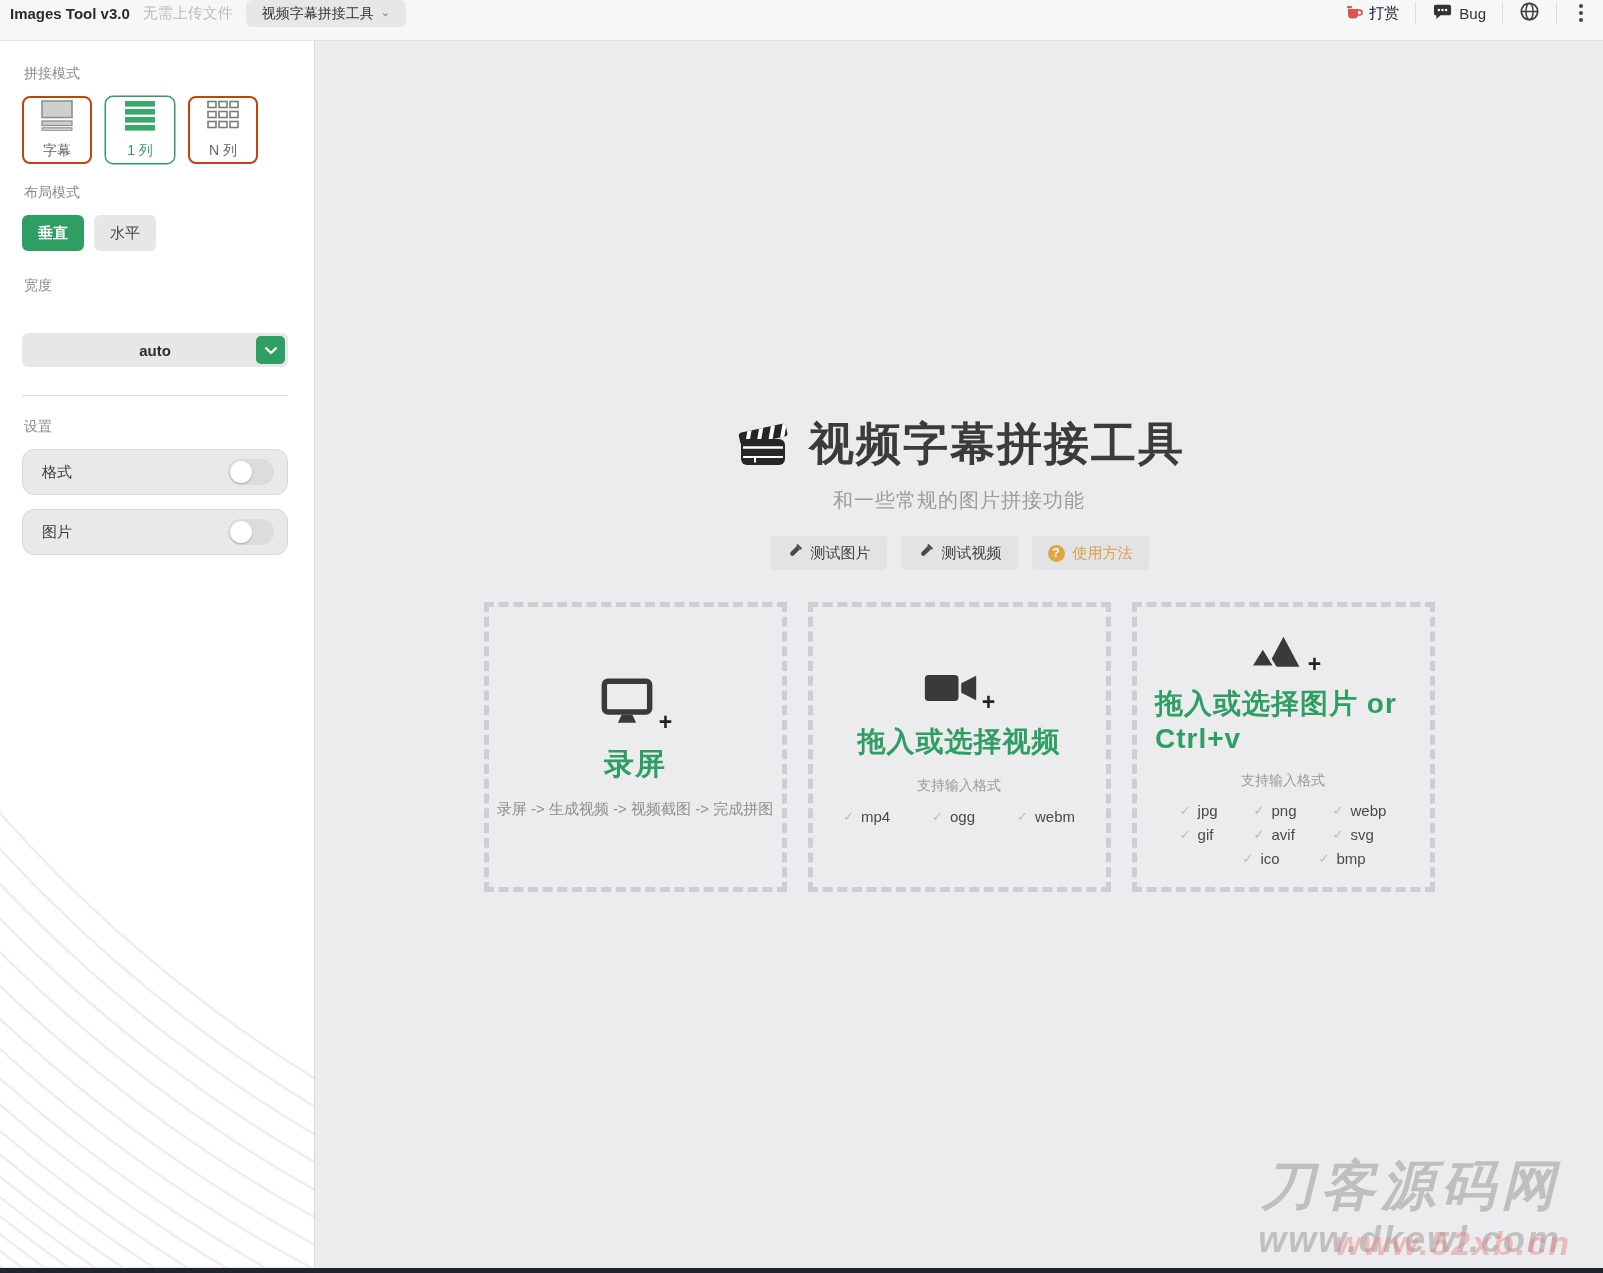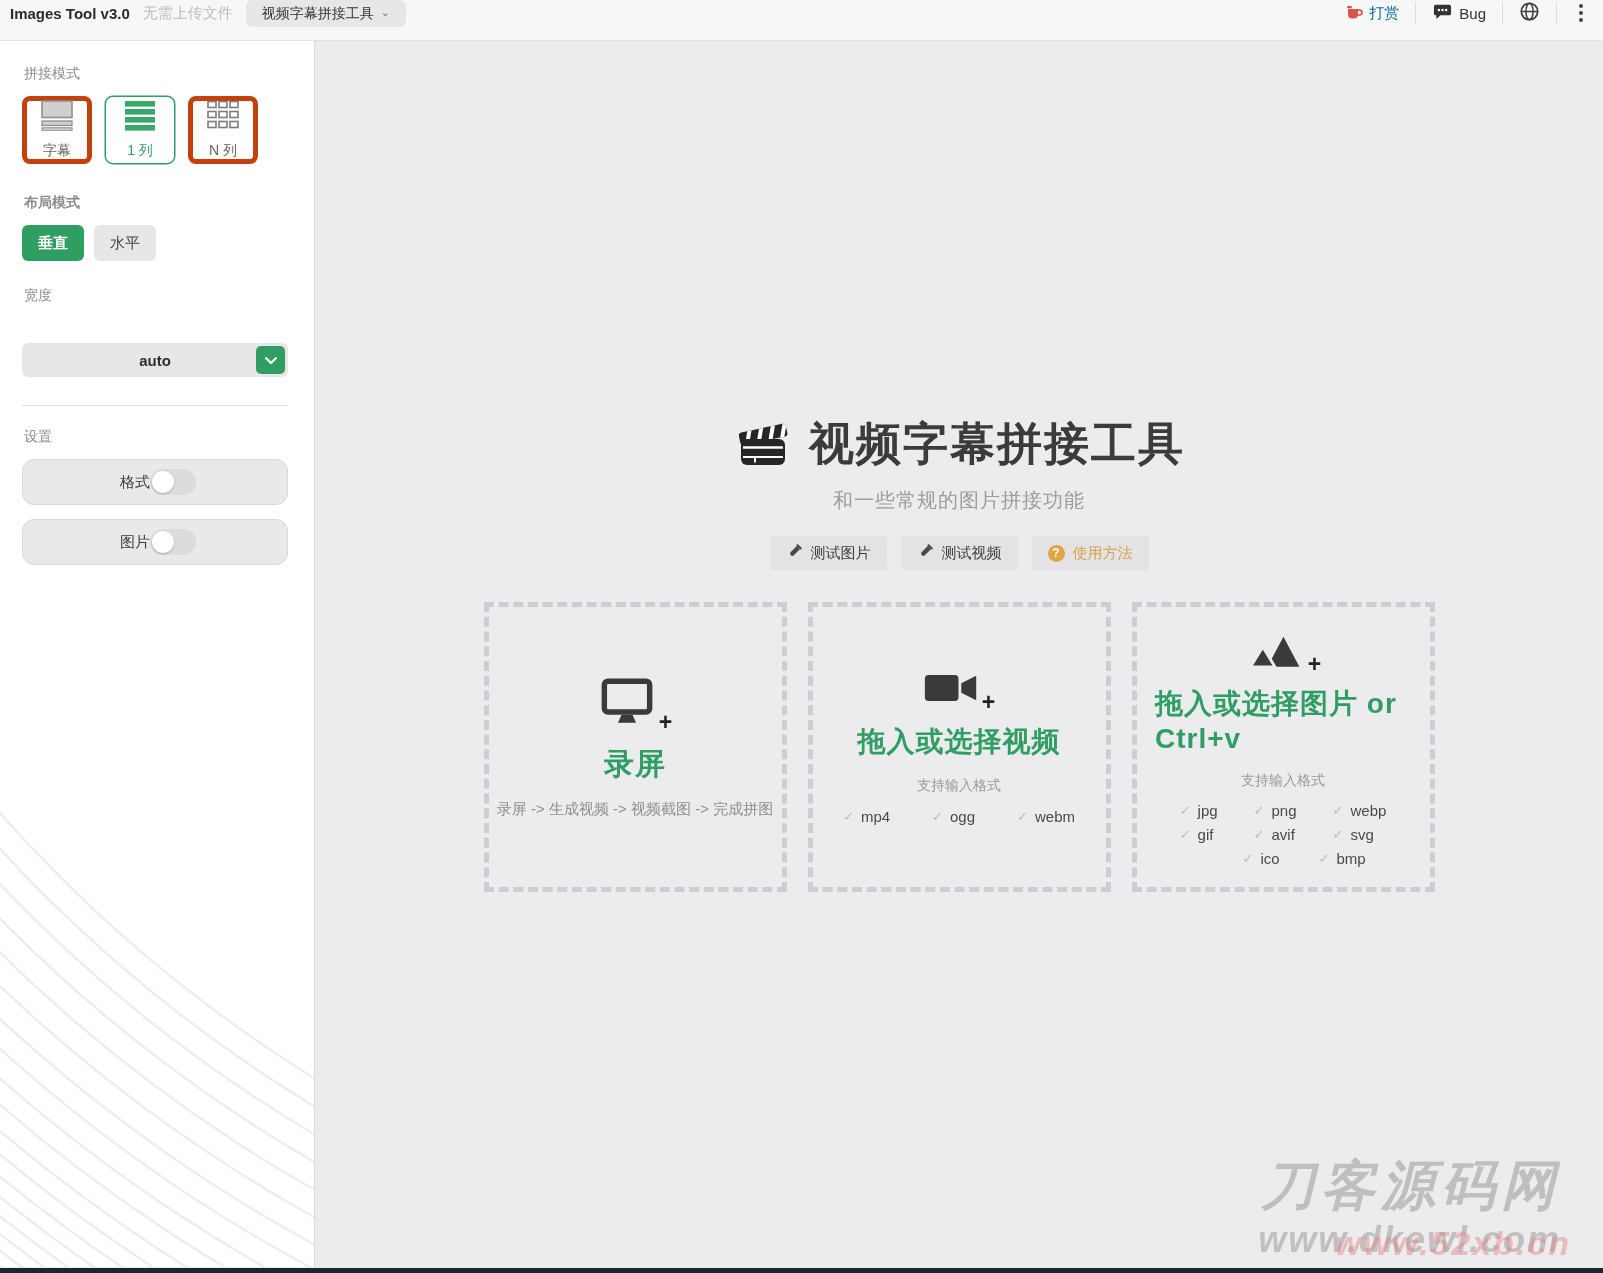--- a/index.html
+++ b/index.html
@@ -22,34 +22,34 @@
   .app-note { font-size:15px; color:#bcbcbc; }
   .tool-pill {
     background:#e7e7e9; border:none; border-radius:6px; height:27px;
     padding:0 16px; font-size:14px; color:#333; cursor:pointer;
     display:flex; align-items:center; gap:7px; font-family:inherit;
   }
   .tool-pill .chev { font-size:11px; color:#777; line-height:1; margin-top:-2px; }
   .tb-right { display:flex; align-items:center; }
   .tb-item { display:flex; align-items:center; gap:6px; font-size:15px; cursor:pointer; background:none; border:none; font-family:inherit; }
   .tb-sep { width:1px; height:22px; background:#dcdcdc; margin:0 16px; }
-  .donate { color:#0369a1; }
+  .donate { color:#0f172a; }
   .bug { color:#333; }
   .kebab { display:flex; flex-direction:column; gap:3px; padding:4px 6px; }
   .kebab i { width:4px; height:4px; border-radius:50%; background:#444; }
   
   .app-wrap { display:flex; height:1226px; }
   .sidebar {
     width:315px; background:#fff; border-right:1px solid #dadada;
     padding:14px 26px 0 22px; position:relative; overflow:hidden; flex:none;
   }
   .side-label { font-size:14px; color:#8c8c8c; margin:10px 0 13px 2px; position:relative; z-index:2; }
   .mode-cards { display:flex; gap:13px; position:relative; z-index:2; }
   .mode-card {
-    width:70px; height:68px; border:5px solid #c2410c; border-radius:8px; background:#fff;
+    width:70px; height:68px; border:2px solid #c2410c; border-radius:8px; background:#fff;
     display:flex; flex-direction:column; align-items:center; justify-content:center; gap:7px; cursor:pointer;
   }
   .mode-card .lbl { font-size:14px; color:#666; }
   .mode-card.selected { border:1px solid #2f9e63; box-shadow:0 0 0 0.5px #2f9e63; }
   .mode-card.selected .lbl { color:#2f9e63; }
   .layout-btns { display:flex; gap:10px; margin-bottom:26px; position:relative; z-index:2; }
   .layout-btn {
     min-width:62px; height:36px; border:none; border-radius:6px; font-size:15px;
     cursor:pointer; font-family:inherit; padding:0 14px;
   }
@@ -60,21 +60,21 @@
     display:flex; align-items:center; justify-content:center; cursor:pointer; z-index:2;margin-top:38px;
   }
   .width-value { font-size:15px; font-weight:700; color:#2e2e2e; }
   .dd-btn {
     position:absolute; right:3px; top:3px; width:29px; height:28px; background:#2f9e63;
     border:none; border-radius:5px; display:flex; align-items:center; justify-content:center; cursor:pointer;
   }
   .divider { border:none; border-top:1px solid #ddd; margin:28px 0 0 0; position:relative; z-index:2; }
   .panel {
     height:46px; background:#e9e9eb; border:1px solid #d9d9d9; border-radius:12px;
-    display:flex; align-items:center; justify-content:center;
+    display:flex; align-items:center; justify-content:space-between;
     padding:0 13px 0 19px; margin-bottom:14px; position:relative; z-index:2;font-family:Liberation Mono, monospace;
   }
   .panel .plabel { font-size:15px; color:#3a3a3a; }
   .toggle { width:46px; height:26px; background:#dcdcde; border-radius:13px; position:relative; border:none; cursor:pointer; }
   .toggle .knob { position:absolute; left:2px; top:2px; width:22px; height:22px; background:#fff; border-radius:50%; box-shadow:0 1px 2px rgba(0,0,0,.25); }
   .arcs { position:absolute; left:0; bottom:0; width:315px; height:560px; z-index:1; pointer-events:none; }
   
   .main { flex:1; position:relative; }
   .hero { padding-top:372px; text-align:center; }
   .hero-row { display:flex; align-items:center; justify-content:center; gap:18px; }
@@ -209,21 +209,21 @@
               <rect x="2" y="21.5" width="8" height="6"></rect>
                 <rect x="13" y="21.5" width="8" height="6"></rect>
                 <rect x="24" y="21.5" width="8" height="6"></rect>
             </g>
           </svg>
         </span>
         <span class="lbl">N 列</span>
       </div>
     </div>
 
-    <div class="side-label" style="margin-top:30px;font-weight:bold;">布局模式</div>
+    <div class="side-label" style="margin-top:20px;">布局模式</div>
     <div class="layout-btns">
       <button class="layout-btn on">垂直</button>
       <button class="layout-btn off">水平</button>
     </div>
 
     <div class="side-label">宽度</div>
     <div class="width-select">
       <span class="width-value">auto</span>
       <button class="dd-btn">
         <span>

